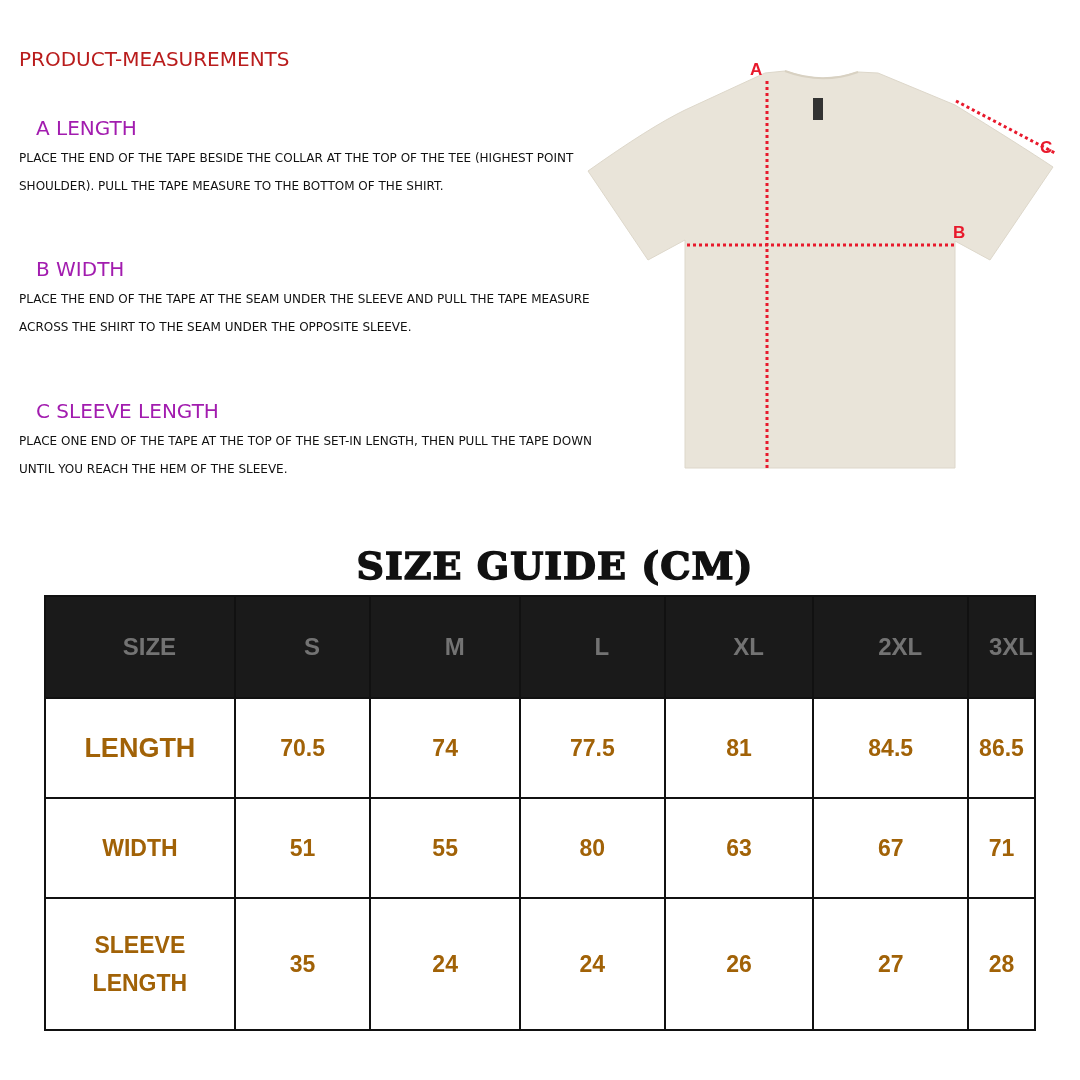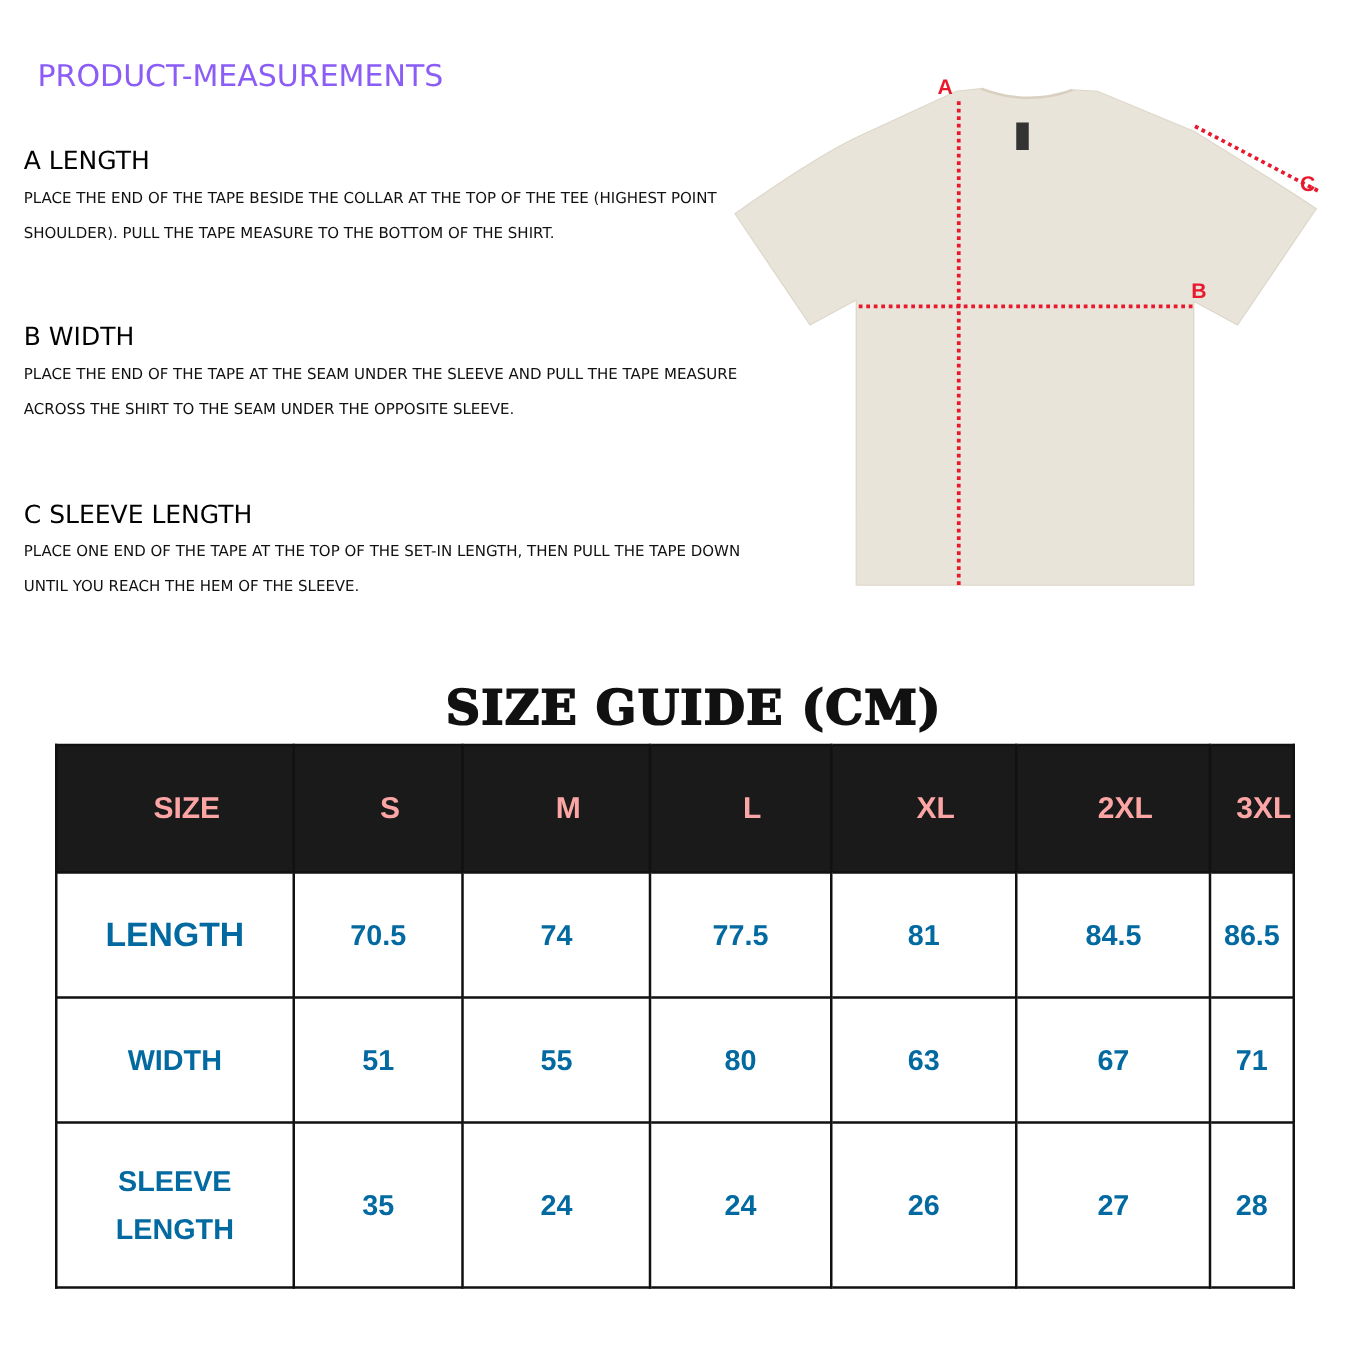--- a/index.html
+++ b/index.html
@@ -1,26 +1,26 @@
 <!DOCTYPE html>
 <html><head>
 <meta charset="utf-8">
 <style>
   html, body { margin:0; padding:0; background:#ffffff; }
   body { width:1080px; height:1080px; position:relative; overflow:hidden; font-family:"DejaVu Sans", sans-serif; color:#111; }
-  .title { position:absolute; left:30px; top:47px; font-size:24px; letter-spacing:0px; font-weight:400; color:#8b5cf6; }
+  .title { position:absolute; left:19px; top:47px; font-size:20px; letter-spacing:0px; font-weight:400; color:#b91c1c; }
   .section { position:absolute; left:19px; width:580px; }
-  .sec-h { font-size:20px; font-weight:400; margin:0 0 4px 0; color:#000000; }
+  .sec-h { font-size:20px; font-weight:400; margin:0 0 4px 17px; color:#a21caf; }
   .sec-b { font-size:12px; line-height:28px; color:#111; margin:0; }
   .shirt-wrap { position:absolute; left:580px; top:55px; width:500px; height:430px; }
   .guide-title { position:absolute; left:0; width:1110px; top:543px; text-align:center; font-family:"DejaVu Serif", serif; font-weight:900; font-size:38px; letter-spacing:1px; color:#111; -webkit-text-stroke:1.5px #111; }
   table.size { position:absolute; left:44px; top:595px; width:992px; border-collapse:collapse; font-family:"Liberation Sans", sans-serif; }
   table.size td, table.size th { border:2px solid #111; text-align:center; font-weight:700; }
-  table.size th { background:#1a1a1a; color:#fca5a5; height:98px; font-size:24px;padding-left:20px; }
-  table.size td { background:#fff; color:#0369a1; font-size:23px; }
+  table.size th { background:#1a1a1a; color:#737373; height:98px; font-size:24px;padding-left:20px; }
+  table.size td { background:#fff; color:#a16207; font-size:23px; }
   tr.r0 td, tr.r1 td { height:96px; }
   tr.r2 td { height:128px; line-height:38px; }
   td.lbl { font-size:24px; }
   tr.r0 td.lbl { font-size:27px; }
 </style>
 </head>
 <body>
 
 <div class="title">PRODUCT-MEASUREMENTS</div>
 

